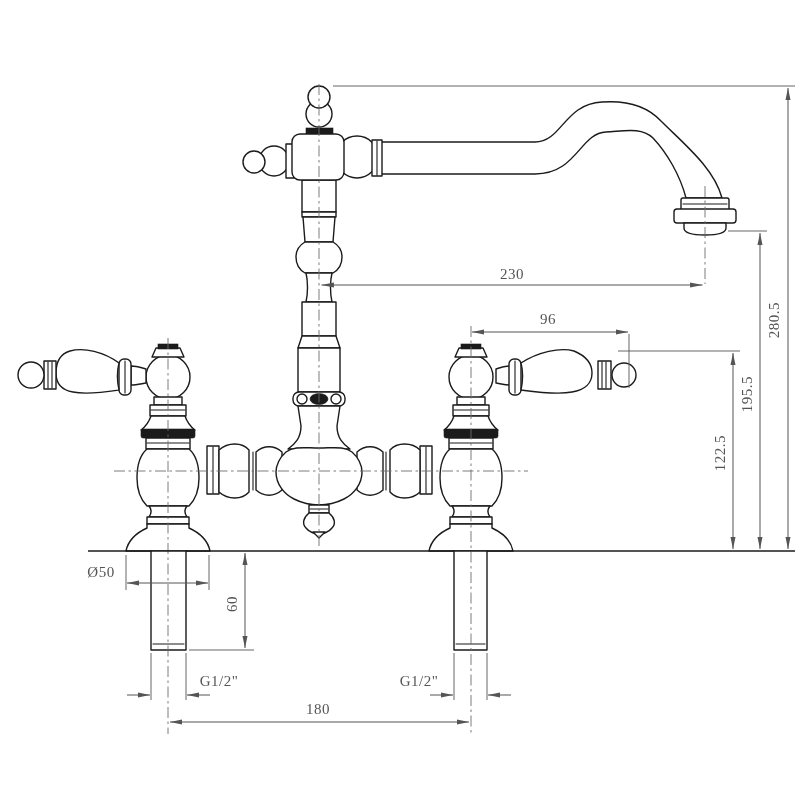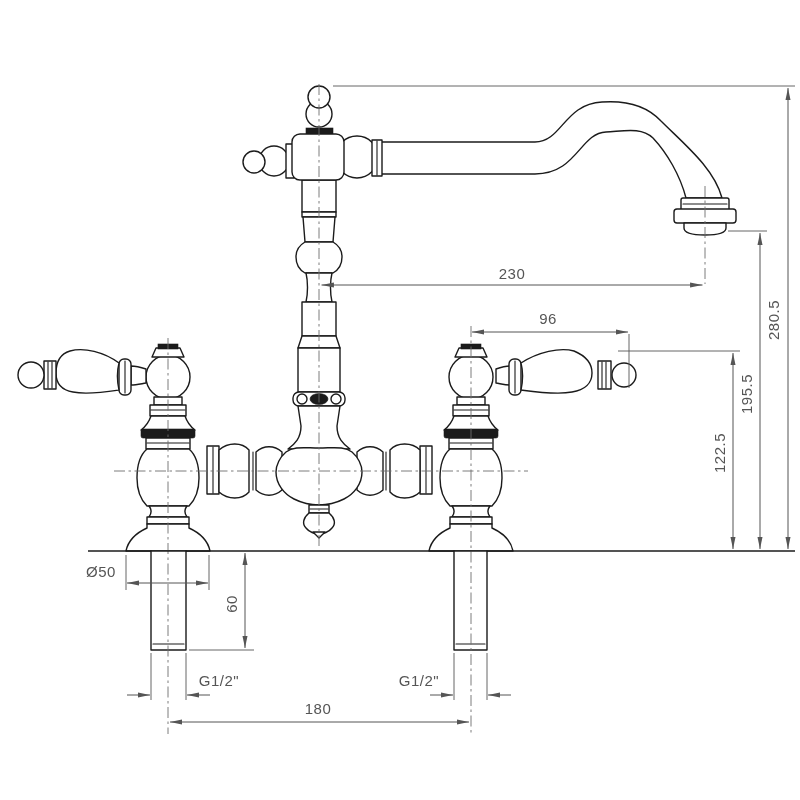--- a/index.html
+++ b/index.html
@@ -2,21 +2,21 @@
 <html style="--outline: #1b1b1b; --dim: #555555; --bg: #ffffff;"><head>
 <meta charset="utf-8">
 <style>
   :root{
     --outline:#1b1b1b;
     --dim:#555555;
     --bg:#ffffff;
   }
   html,body{margin:0;padding:0;background:var(--bg);}
   .stage{position:relative;width:800px;height:800px;background:var(--bg);overflow:hidden;
-         font-family:Liberation Sans, sans-serif;}
+         font-family:Liberation Serif, serif;}
   svg{position:absolute;left:0;top:0;}
   .part{fill:#ffffff;stroke:var(--outline);stroke-width:1.4;stroke-linejoin:round;stroke-linecap:round;}
   .dark{fill:var(--outline);stroke:var(--outline);stroke-width:0.6;}
   .detail{fill:none;stroke:var(--outline);stroke-width:1.1;stroke-linecap:round;}
   .cl{fill:none;stroke:#6e6e6e;stroke-width:0.9;stroke-dasharray:11 3.5 2.5 3.5;}
   .base{fill:none;stroke:var(--outline);stroke-width:1.5;}
   .dim{fill:none;stroke:var(--dim);stroke-width:1;}
   .ext{fill:none;stroke:var(--dim);stroke-width:0.9;}
   .dimtext{fill:var(--dim);font-size:15px;letter-spacing:0.5px;}
 </style>

